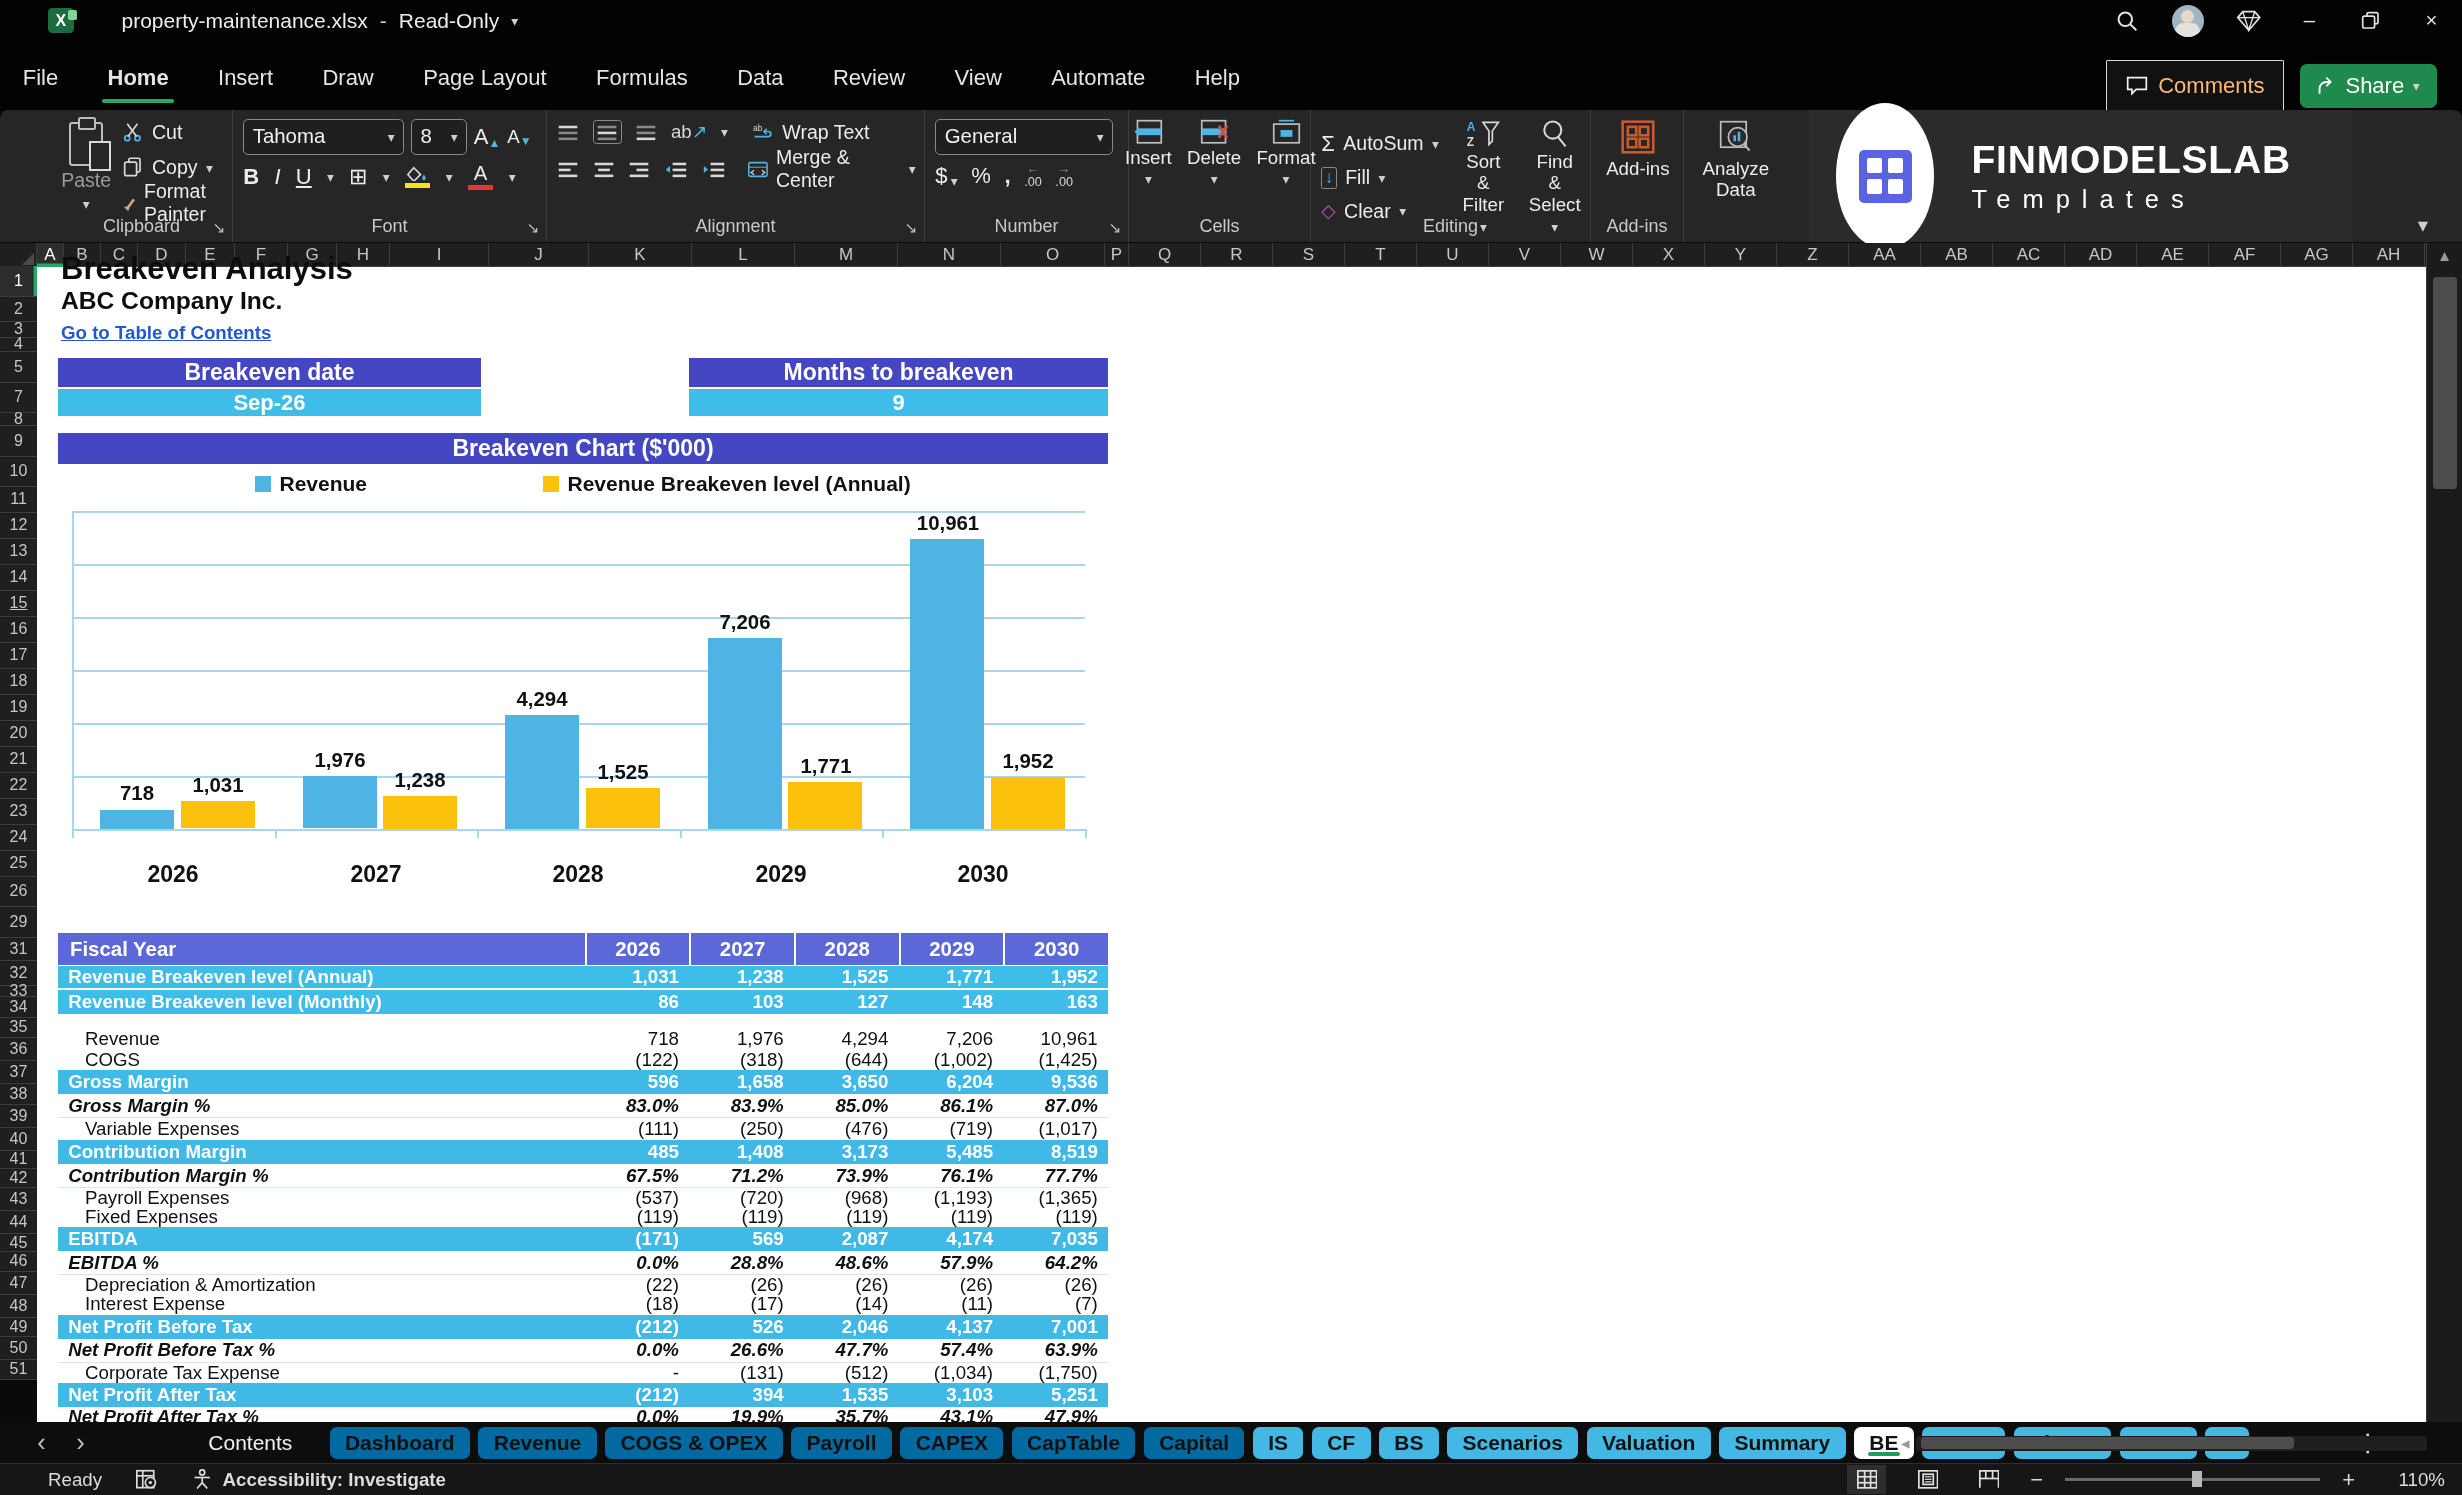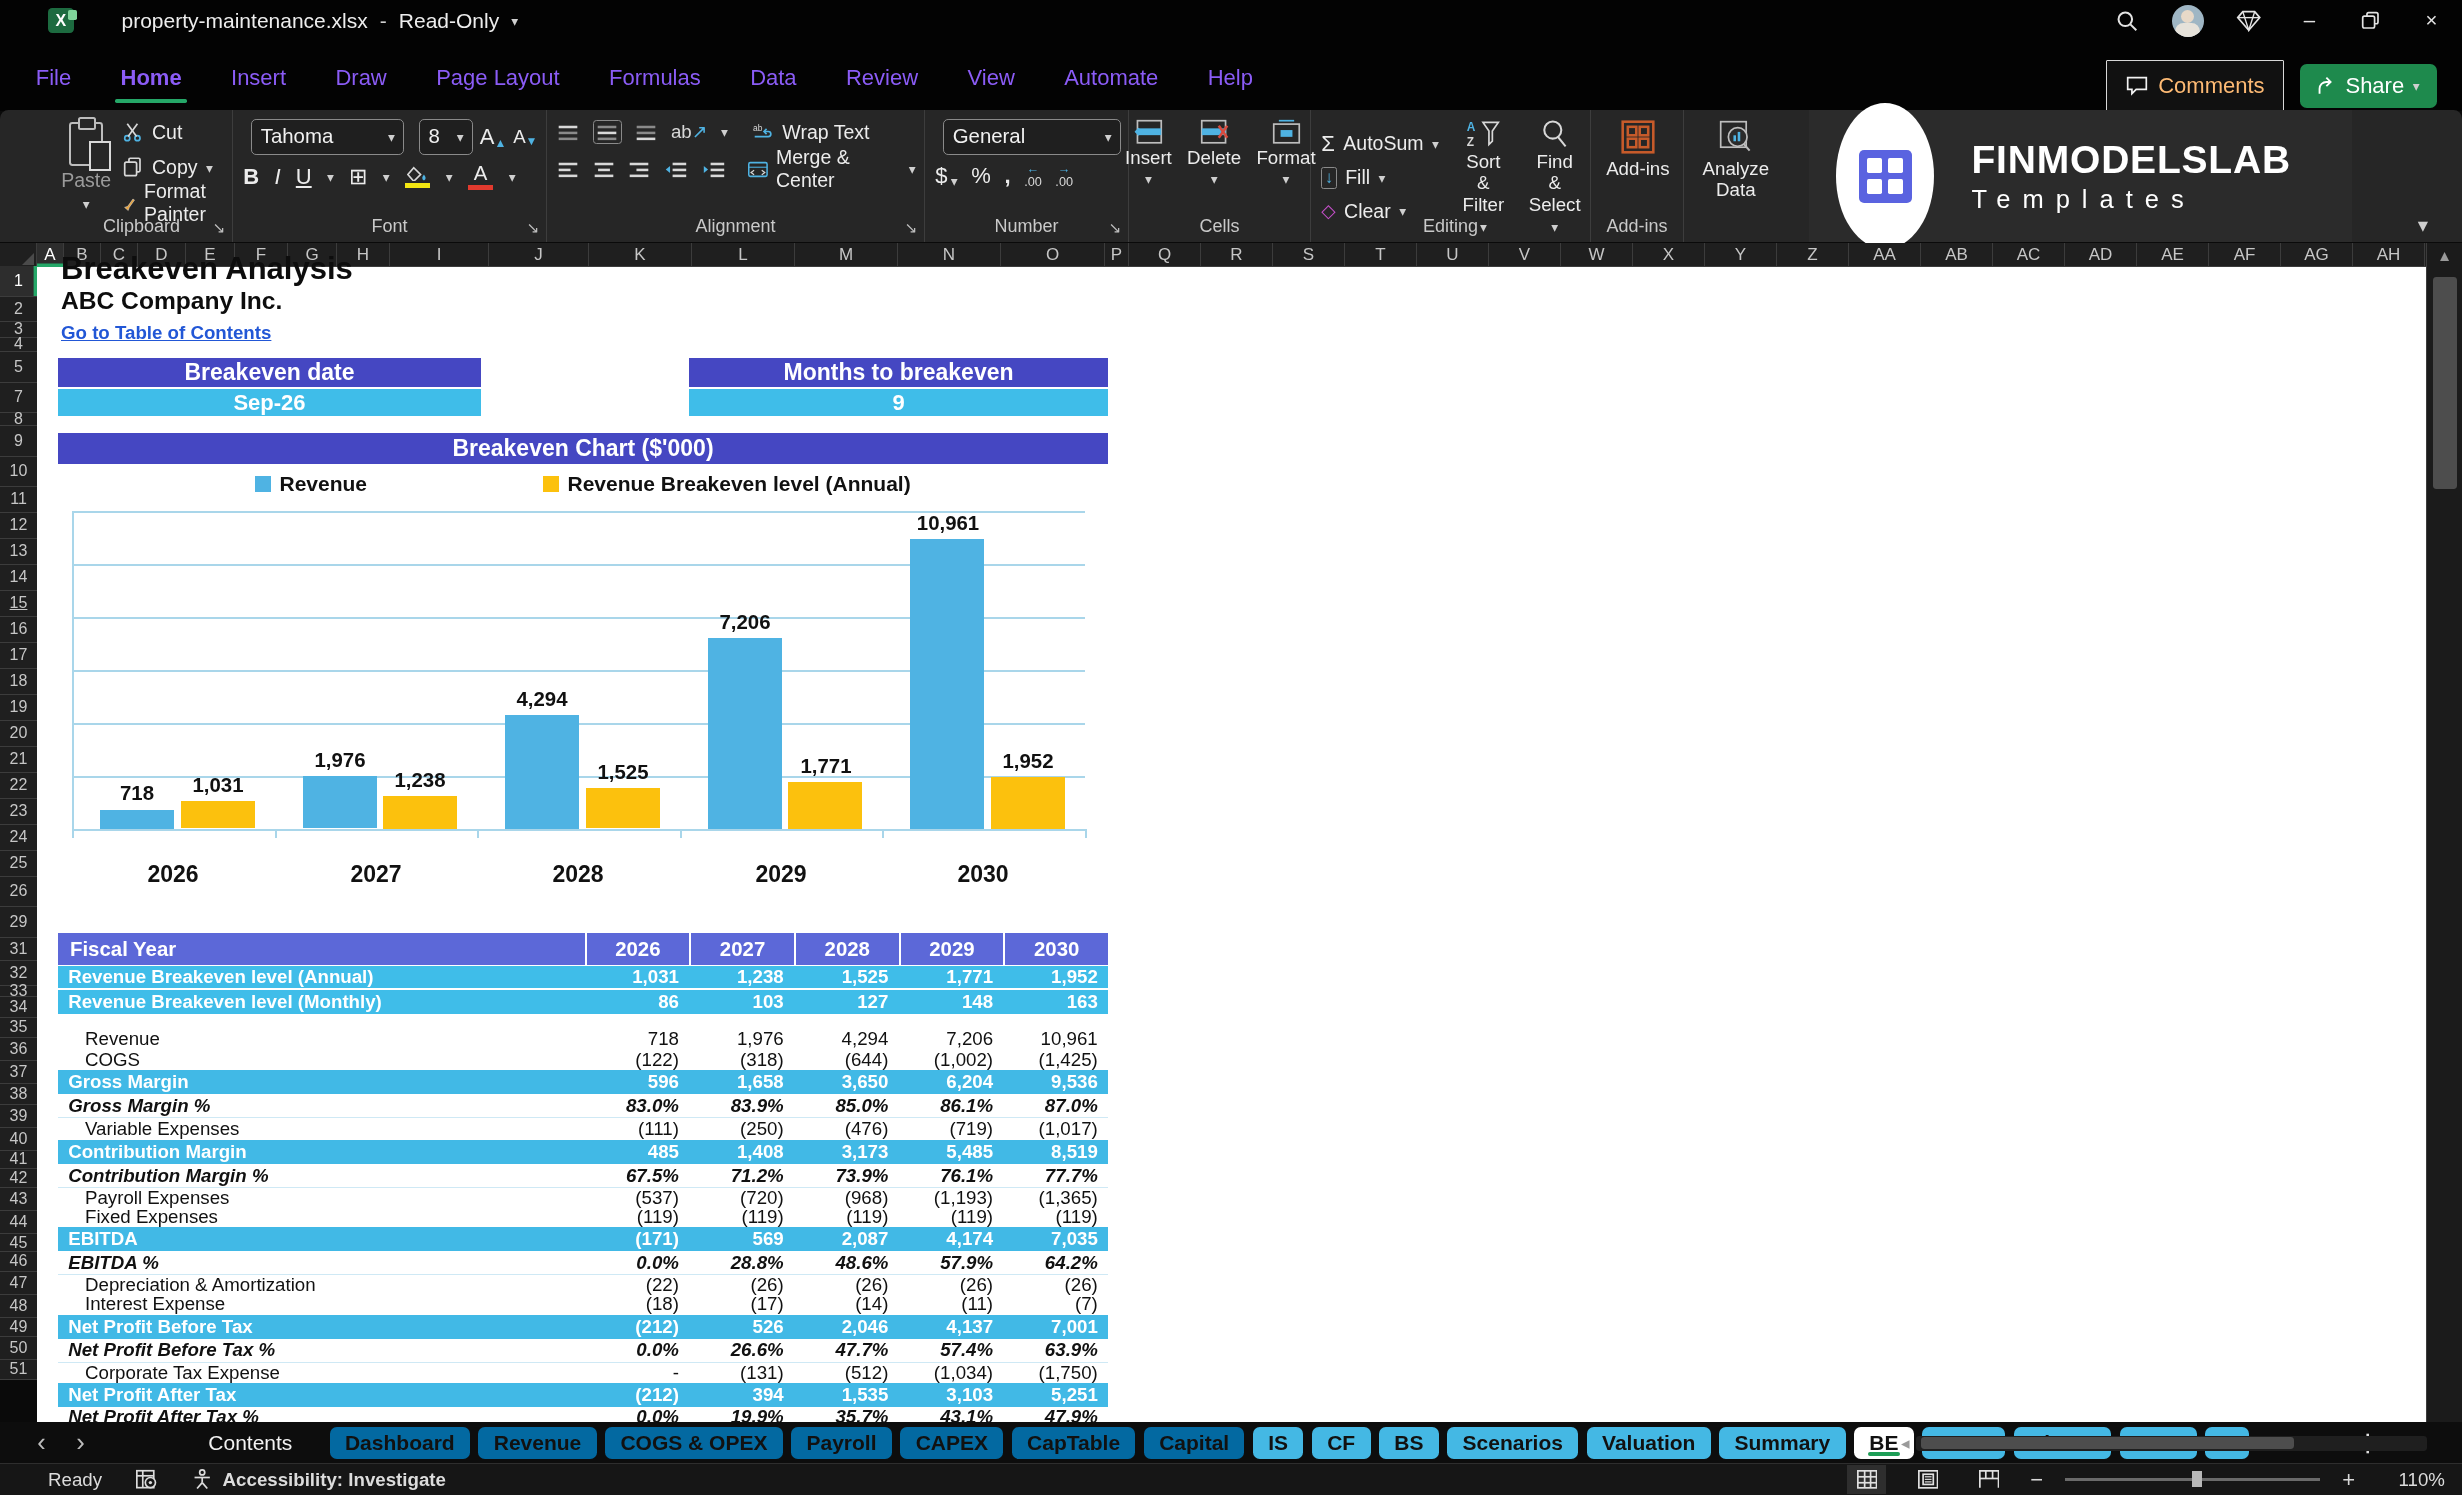--- a/index.html
+++ b/index.html
@@ -13,42 +13,42 @@
   .xl-icon::after{content:"";position:absolute;right:-3.4px;top:2.5px;width:8.5px;height:10.2px;background:#7fd49a;border-radius:1.7px;}
   .doc-title{margin-left:48px;font-size:21px;color:#ededed;display:flex;align-items:center;gap:12px;}
   .doc-title .dim{color:#cfcfcf;}
   .tb-right{position:absolute;right:0;top:0;height:41px;display:flex;align-items:center;gap:0;}
   .tb-btn{width:61px;height:41px;display:flex;align-items:center;justify-content:center;color:#e3e3e3;font-size:20.4px;}
   .avatar{width:32px;height:32px;border-radius:50%;background:#9fb6c4;overflow:hidden;position:relative;}
   .avatar::before{content:"";position:absolute;left:9.3px;top:5.1px;width:13.6px;height:13.6px;border-radius:50%;background:#e8d9c8;}
   .avatar::after{content:"";position:absolute;left:3.4px;top:18.7px;width:25.5px;height:15.3px;border-radius:8.5px 8.5px 0 0;background:#e6e2da;}
   
   .menubar{position:absolute;left:0;top:41px;width:2462px;height:70px;background:#030303;}
-  .menu-items{position:absolute;left:34px;top:20.4px;display:flex;gap:46px;font-size:22px;color:#8b5cf6;}
+  .menu-items{position:absolute;left:21px;top:20.4px;display:flex;gap:46px;font-size:22px;color:#e5e5e5;}
   .menu-item{padding:3.4px 1.7px;position:relative;cursor:default;}
   .menu-item.active{font-weight:bold;}
   .menu-item.active::after{content:"";position:absolute;left:-3.4px;right:-3.4px;bottom:-8.5px;height:3.4px;background:#25a768;border-radius:1.7px;}
   .mb-right{position:absolute;right:25.5px;top:18.7px;display:flex;gap:15.3px;align-items:center;}
   .btn-comments{border:0.8px solid #d8d8d8;border-radius:1px;height:52px;padding:0 18.7px;display:flex;align-items:center;gap:10.2px;font-size:22px;color:#fdba74;background:#111;}
   .btn-share{background:#1e8a4d;border-radius:6.8px;height:44px;padding:17px 17px;display:flex;align-items:center;gap:8.5px;font-size:22px;color:#fff;}
   
   .ribbon{position:absolute;left:0;top:110px;width:2462px;height:132px;background:#262626;border-radius:8.5px 8.5px 0 0;}
   .rb-groups{position:absolute;left:51px;top:0;height:132px;display:flex;}
   .rb-group{position:relative;height:132px;border-right:0.8px solid #3d3d3d;padding:8.5px 8.5px 0 10.2px;}
   .rb-label{position:absolute;bottom:5.1px;left:0;right:0;text-align:center;font-size:18px;color:#c9c9c9;}
   .rb-launcher{position:absolute;bottom:5.1px;right:6.8px;font-size:15.3px;color:#bdbdbd;}
   .rb-col{display:flex;flex-direction:column;gap:5.1px;}
   .rb-row{display:flex;align-items:center;gap:12px;}
   .small-cmd{display:flex;align-items:center;gap:8.5px;font-size:19.5px;color:#ececec;height:27px;}
   .paste{width:73px;display:flex;flex-direction:column;align-items:center;color:#9b9b9b;font-size:19.5px;gap:3.4px;padding-top:3.4px;}
   .clipboard-shape{width:34px;height:44px;border:2.5px solid #bdbdbd;border-radius:3.4px;position:relative;}
   .clipboard-shape::before{content:"";position:absolute;left:6.8px;top:-6.8px;width:13.6px;height:8.5px;background:#262626;border:2.5px solid #bdbdbd;border-radius:2.5px;}
   .clipboard-shape::after{content:"";position:absolute;right:-10.2px;bottom:-6.8px;width:18.7px;height:25.5px;background:#262626;border:2.5px solid #d9d9d9;}
   .selectbox{background:#1f1f1f;border:0.8px solid #8a8a8a;border-radius:5.1px;height:36px;display:flex;align-items:center;justify-content:space-between;
-             padding:0 8.5px;font-size:20.4px;color:#f0f0f0;margin-left:8px;}
+             padding:0 8.5px;font-size:20.4px;color:#f0f0f0;}
   .fmt-btn{font-size:22px;color:#ececec;display:flex;align-items:flex-end;}
   .underbar{display:inline-block;width:25.5px;height:5.1px;margin-top:1.7px;}
   .stack{display:flex;flex-direction:column;align-items:center;line-height:1;}
   .caret{font-size:13.6px;color:#cfcfcf;}
   .big-cmd{display:flex;flex-direction:column;align-items:center;gap:3.4px;font-size:18.7px;color:#ececec;text-align:center;line-height:1.15;}
   .lines-ic{display:inline-block;}
   .editing-cmds{display:flex;flex-direction:column;gap:6.8px;font-size:19.5px;}
   .logo{position:absolute;right:110px;top:0;width:543px;height:132px;background:#2b2b2b;display:flex;align-items:center;gap:12px;}
   .logo-ellipse{width:98px;height:146px;background:#fff;border-radius:50%;margin-left:27px;display:flex;align-items:center;justify-content:center;flex-shrink:0;}
   .logo-grid{width:53px;height:53px;background:#5a63e0;border-radius:5.1px;display:grid;grid-template-columns:1fr 1fr;grid-template-rows:1fr 1fr;gap:6px;padding:8.5px;}

